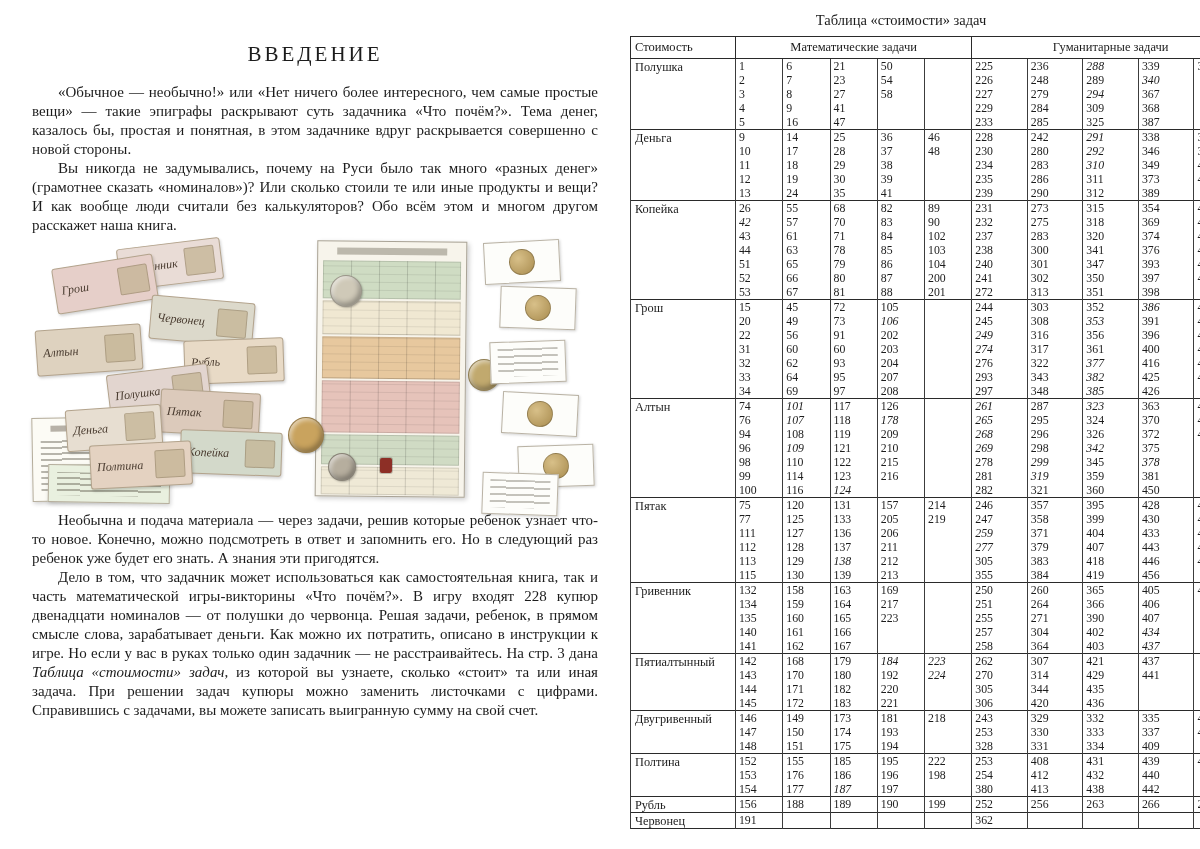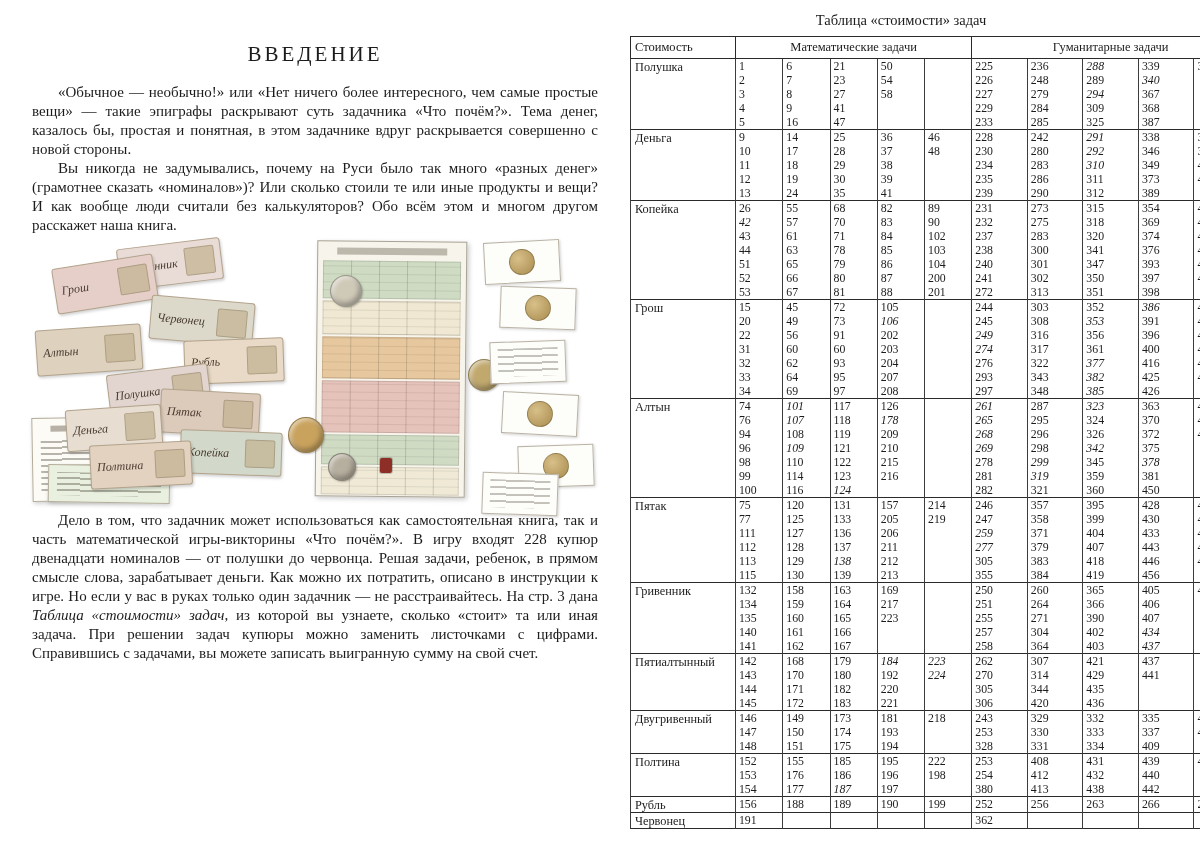--- a/index.html
+++ b/index.html
@@ -163,20 +163,21 @@
       </div>
       <div class="minicard" style="left: 486px; top: 204px; transform: rotate(-2deg);">
         <div class="mc-coin"></div>
       </div>
       <div class="minicard" style="left: 450px; top: 232px; transform: rotate(2deg);">
         <div class="mc-lines"></div>
       </div>
     </div>
 
   <div class="paras" id="paras-bottom">
+      <p><span>Необычна и подача материала — через задачи, решив которые ребенок узнает что-то новое. Конечно, можно подсмотреть в ответ и запомнить его. Но в следующий раз ребенок уже будет его знать. А знания эти пригодятся.</span></p>
       <p><span>Дело в том, что задачник может использоваться как самостоятельная книга, так и часть математической игры-викторины «Что почём?». В игру входят 228 купюр двенадцати номиналов — от полушки до червонца. Решая задачи, ребенок, в прямом смысле слова, зарабатывает деньги. Как можно их потратить, описано в инструкции к игре. Но если у вас в руках только один задачник — не расстраивайтесь. На стр. 3 дана </span><i>Таблица «стоимости» задач</i><span>, из которой вы узнаете, сколько «стоит» та или иная задача. При решении задач купюры можно заменить листочками с цифрами. Справившись с задачами, вы можете записать выигранную сумму на свой счет.</span></p>
     </div>
 </div>
 
 <div class="right-page">
   <h2 class="table-title">Таблица «стоимости» задач</h2>
   <table class="vtable" id="cost-table">
     <colgroup>
       <col style="width:86px">
       <col style="width:40px">

